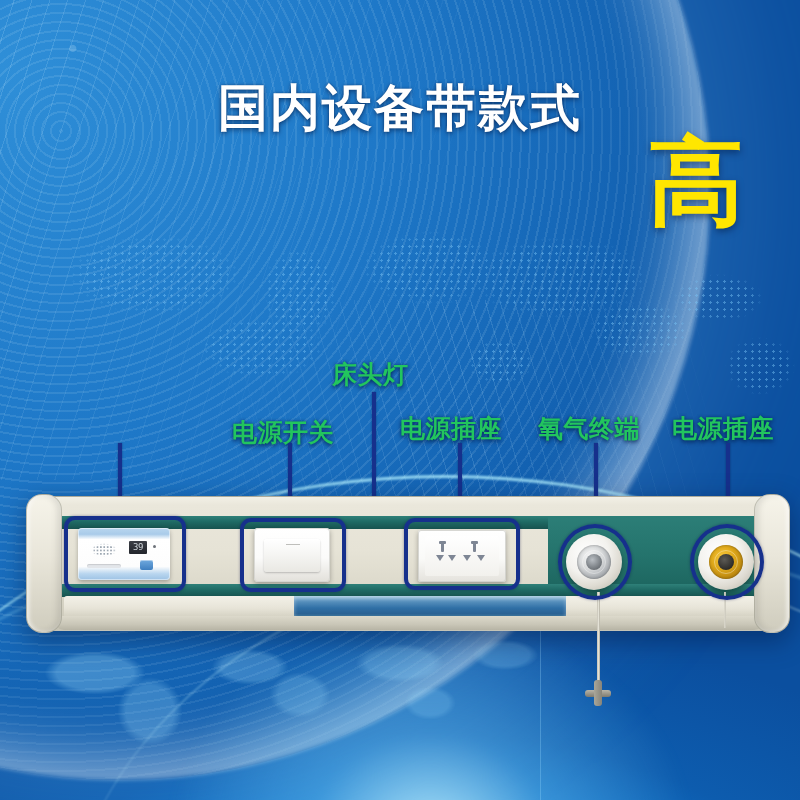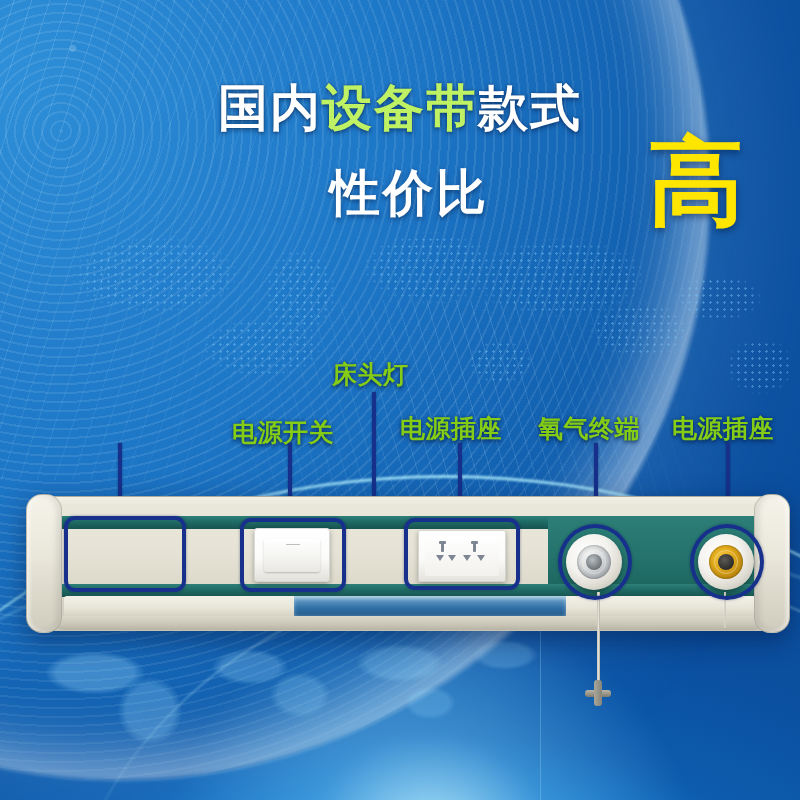--- a/index.html
+++ b/index.html
@@ -118,39 +118,39 @@
   
   .headline{
     position:absolute; left:0; top:82px; width:800px; text-align:center;
     letter-spacing:2px;
   }
   .hl-line1{
     font-size:50px; font-weight:bold; line-height:1.06;
     text-shadow:0 2px 5px rgba(0,20,60,.55), 0 0 2px rgba(0,30,80,.5);
   }
   .hl-w{ color:#ffffff; }
-  .hl-y{ color:#bef264; }
+  .hl-y{ color:#ffffff; }
   .hl-line2-wrap{
     position:absolute; left:0; top:74px; width:800px; height:110px;
   }
   .hl-line2{
     position:absolute; left:330px; top:4px;
     font-size:50px; font-weight:bold; color:#ffffff; letter-spacing:3px;
     text-shadow:0 2px 5px rgba(0,20,60,.55);
   }
   .hl-big{
     position:absolute; left:648px; top:-22px;
     font-size:96px; font-weight:bold; color:#ffe600; line-height:1;
     text-shadow:0 3px 7px rgba(0,20,60,.5);
   }
 
   
   .callout{
     position:absolute;
-    font-size:25px; font-weight:bold; color:#84cc16;
+    font-size:25px; font-weight:bold; color:#22c55e;
     letter-spacing:.5px; white-space:nowrap;
     text-shadow:0 2px 4px rgba(0,25,70,.7), 0 0 3px rgba(0,30,90,.5);
   }
   .leader{
     position:absolute; width:4px; background:#16308c;
     box-shadow:0 0 2px rgba(0,10,60,.5);
   }
 
   
   .panel-wrap{ position:absolute; left:28px; top:496px; width:760px; height:140px;
@@ -331,21 +331,20 @@
   <div class="arc arc2"></div>
   <div class="arc arc1"></div>
   <div class="arc arc3"></div>
   <div class="bg-bottomglow"></div>
 
   <div class="headline">
     <div class="hl-line1">
       <span class="hl-w">国内</span><span class="hl-y">设备带</span><span class="hl-w">款式</span>
     </div>
     <div class="hl-line2-wrap">
-      <span class="hl-line2">性价比</span>
       <span class="hl-big">高</span>
     </div>
   </div>
 
   <div class="callout" style="left:232px; top:416px;">电源开关</div>
   <div class="callout" style="left:332px; top:358px;">床头灯</div>
   <div class="callout" style="left:538px; top:412px;">氧气终端</div>
   <div class="callout" style="left:400px; top:412px;">电源插座</div>
   <div class="callout" style="left:672px; top:412px;">电源插座</div>
 
@@ -362,20 +361,27 @@
     <div class="teal-field"></div>
     <div class="teal-field-edge"></div>
     <div class="stripe stripe-bot"></div>
     <div class="rail"></div>
     <div class="rail-lamp"></div>
     <div class="panel-bottom-lip"></div>
     <div class="cap cap-l"></div>
     <div class="cap cap-r"></div>
   </div>
 
+  <div class="dev intercom">
+    <div class="ic-grille"></div>
+    <div class="ic-display">39</div>
+    <div class="ic-dot"></div>
+    <div class="ic-btn"></div>
+    <div class="ic-slot"></div>
+  </div>
 
   <div class="dev switch">
     <div class="sw-rocker">
       <div class="sw-line"></div>
     </div>
   </div>
 
   <div class="dev socket">
     <div class="sk-face">
       <span class="sk-pin" style="left:16px; top:7px;  width:3px; height:9px;"></span>

